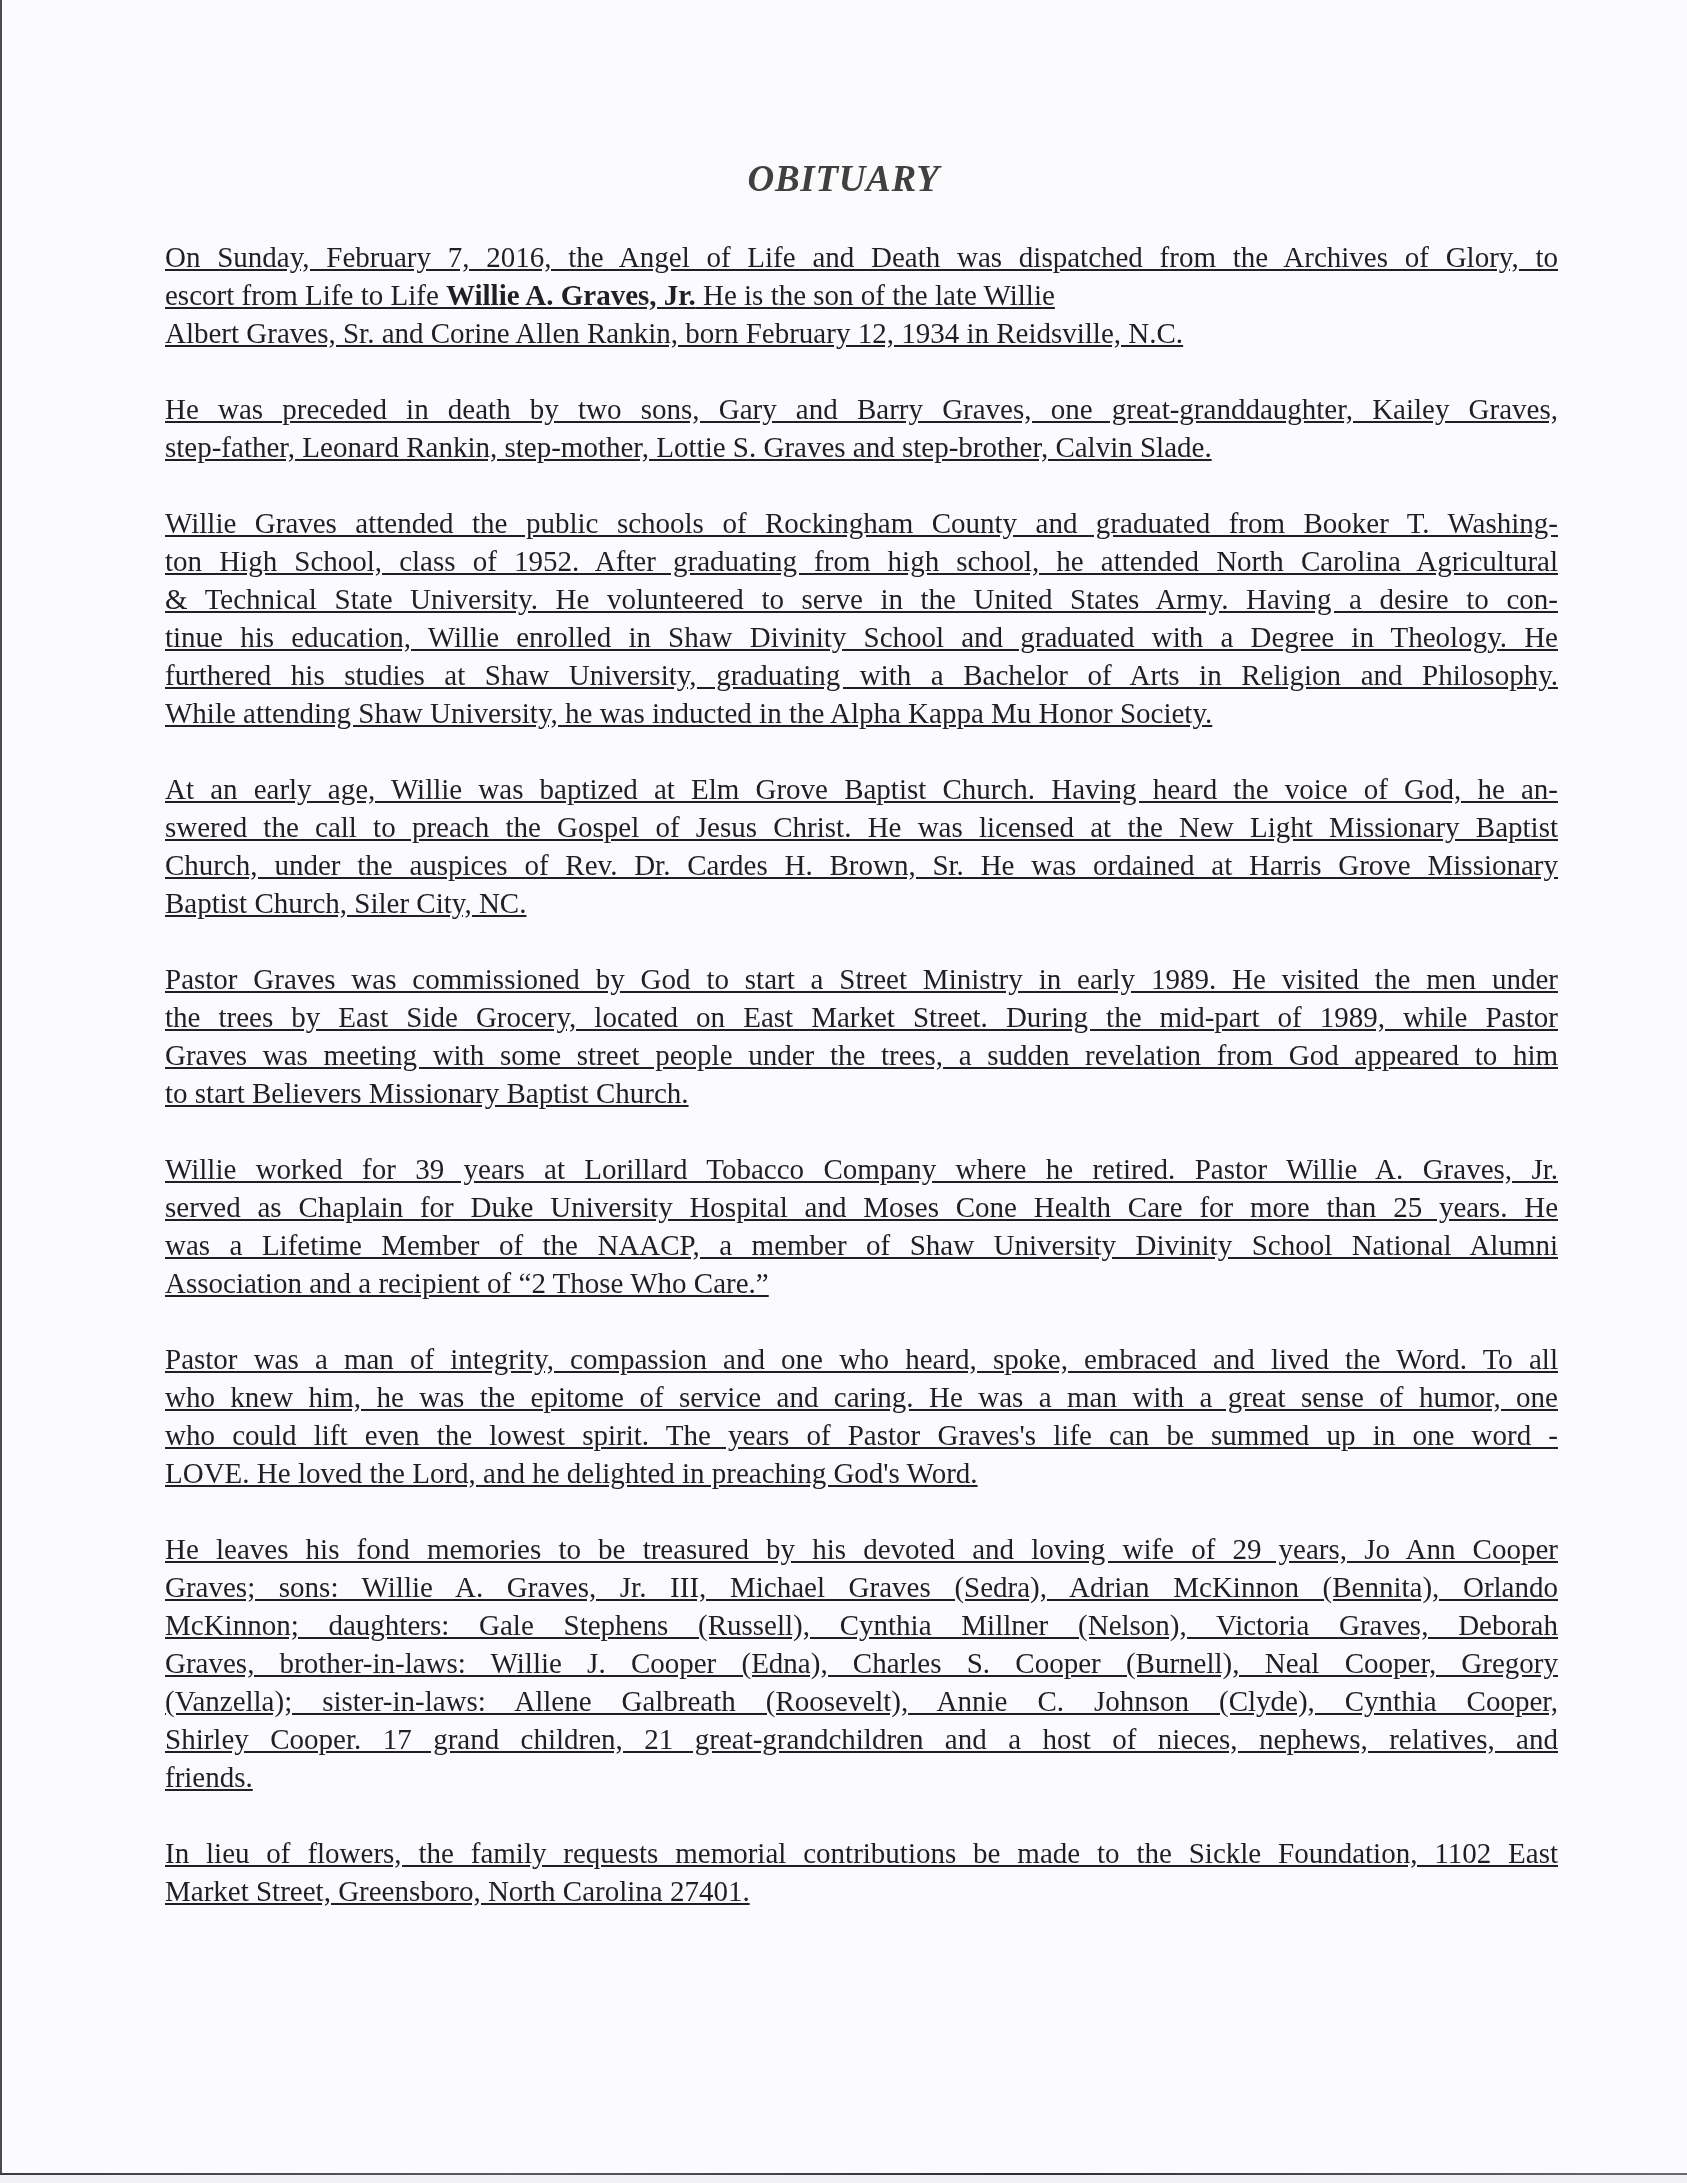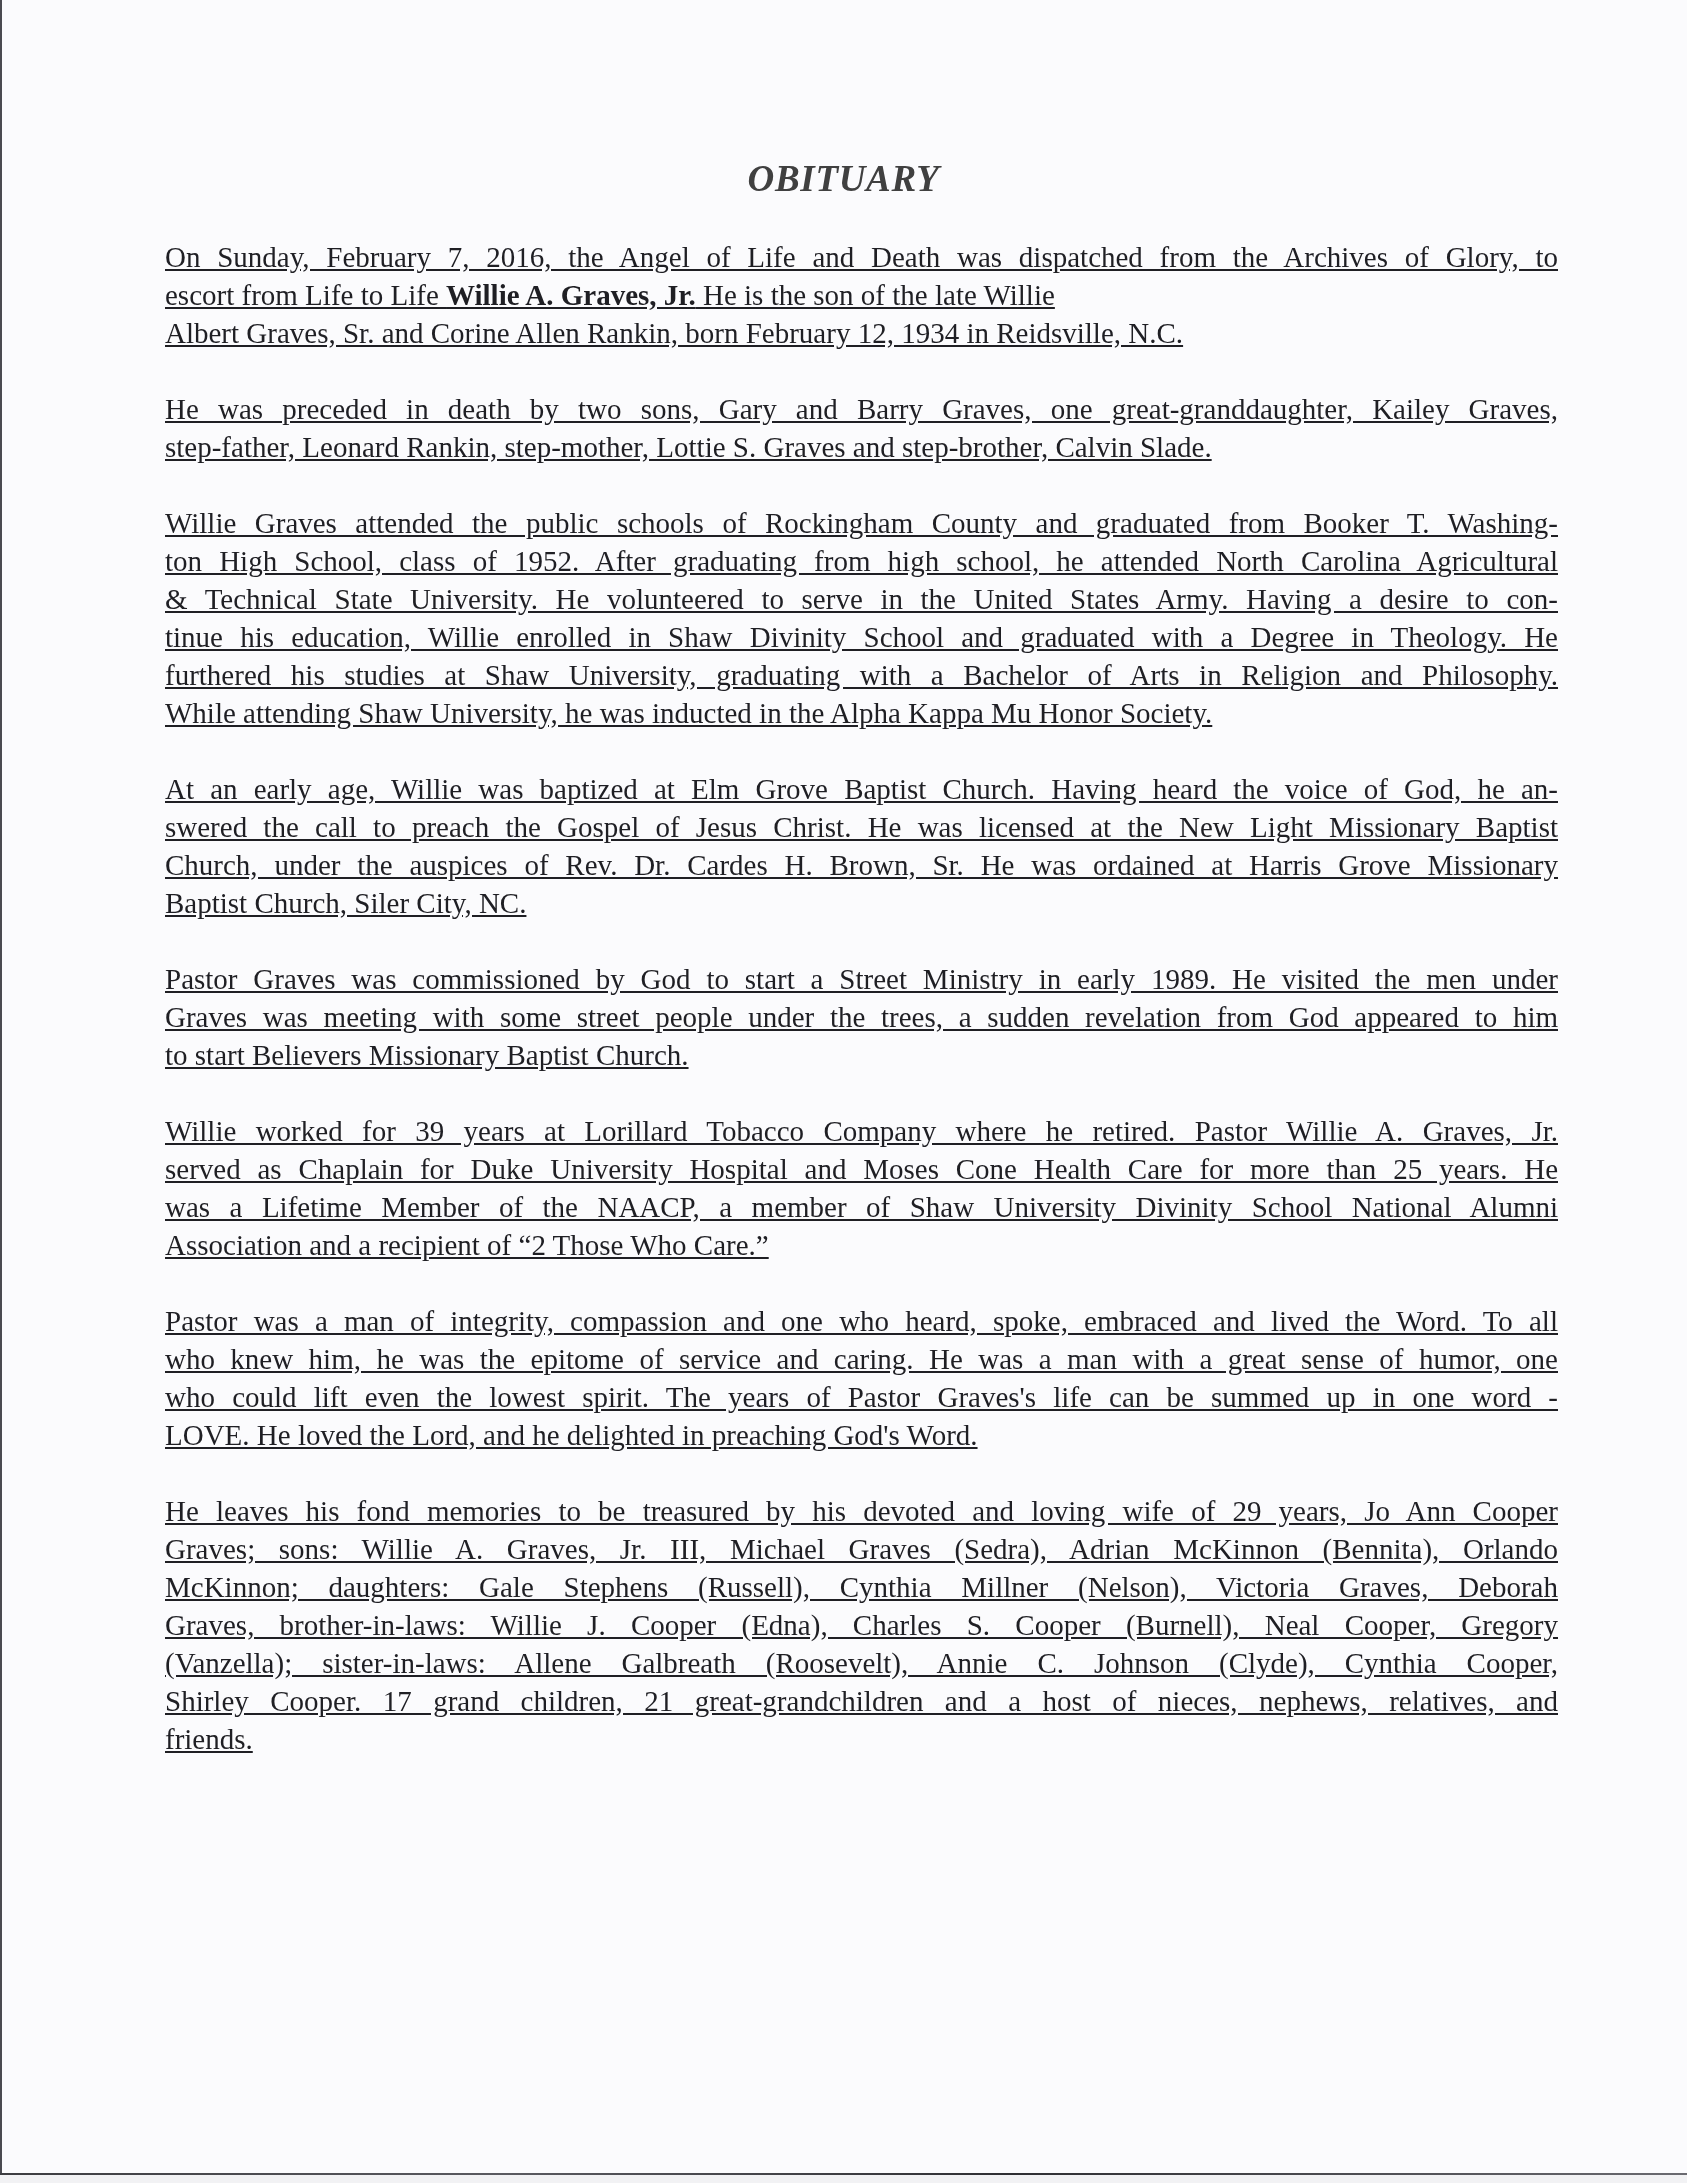--- a/index.html
+++ b/index.html
@@ -115,20 +115,21 @@
 
   <p class="para">
     <span class="line">At an early age, Willie was baptized at Elm Grove Baptist Church. Having heard the voice of God, he an-</span>
     <span class="line">swered the call to preach the Gospel of Jesus Christ.  He was licensed at the New Light Missionary Baptist</span>
     <span class="line">Church, under the auspices of Rev. Dr. Cardes  H. Brown, Sr. He was ordained at Harris Grove Missionary</span>
     <span class="line last">Baptist Church, Siler City, NC.</span>
   </p>
 
   <p class="para">
     <span class="line">Pastor Graves was commissioned by God to start a Street Ministry in early 1989.  He visited the men under</span>
+    <span class="line">the trees by East Side Grocery, located on East Market Street.  During the mid-part of 1989, while Pastor</span>
     <span class="line">Graves was meeting with some street people under the trees, a sudden revelation from God appeared to him</span>
     <span class="line last">to start Believers Missionary Baptist Church.</span>
   </p>
 
   <p class="para">
     <span class="line">Willie worked for 39 years at Lorillard Tobacco Company where he retired.  Pastor Willie A. Graves, Jr.</span>
     <span class="line">served as Chaplain for Duke University Hospital and Moses Cone Health Care for  more than 25 years.  He</span>
     <span class="line">was a Lifetime Member of the NAACP, a member of Shaw University Divinity School National Alumni</span>
     <span class="line last">Association and a recipient of “2 Those Who Care.”</span>
   </p>
@@ -143,15 +144,19 @@
   <p class="para">
     <span class="line">He leaves his fond memories to be treasured by his devoted and loving wife of 29 years, Jo Ann Cooper</span>
     <span class="line">Graves;  sons: Willie A. Graves, Jr. III,  Michael Graves (Sedra), Adrian McKinnon (Bennita), Orlando</span>
     <span class="line">McKinnon; daughters: Gale Stephens (Russell), Cynthia Millner (Nelson),  Victoria Graves, Deborah</span>
     <span class="line">Graves, brother-in-laws: Willie J. Cooper (Edna), Charles S. Cooper (Burnell), Neal Cooper, Gregory</span>
     <span class="line">(Vanzella);  sister-in-laws:  Allene Galbreath (Roosevelt), Annie C. Johnson (Clyde), Cynthia Cooper,</span>
     <span class="line">Shirley Cooper.  17 grand children, 21 great-grandchildren and a host of nieces, nephews, relatives, and</span>
     <span class="line last">friends.</span>
   </p>
 
+  <p class="para">
+    <span class="line">In lieu of flowers, the family requests memorial contributions be made to the Sickle Foundation, 1102 East</span>
+    <span class="line last">Market Street, Greensboro, North Carolina  27401.</span>
+  </p>
 
 </div>
 
 
 </body></html>

